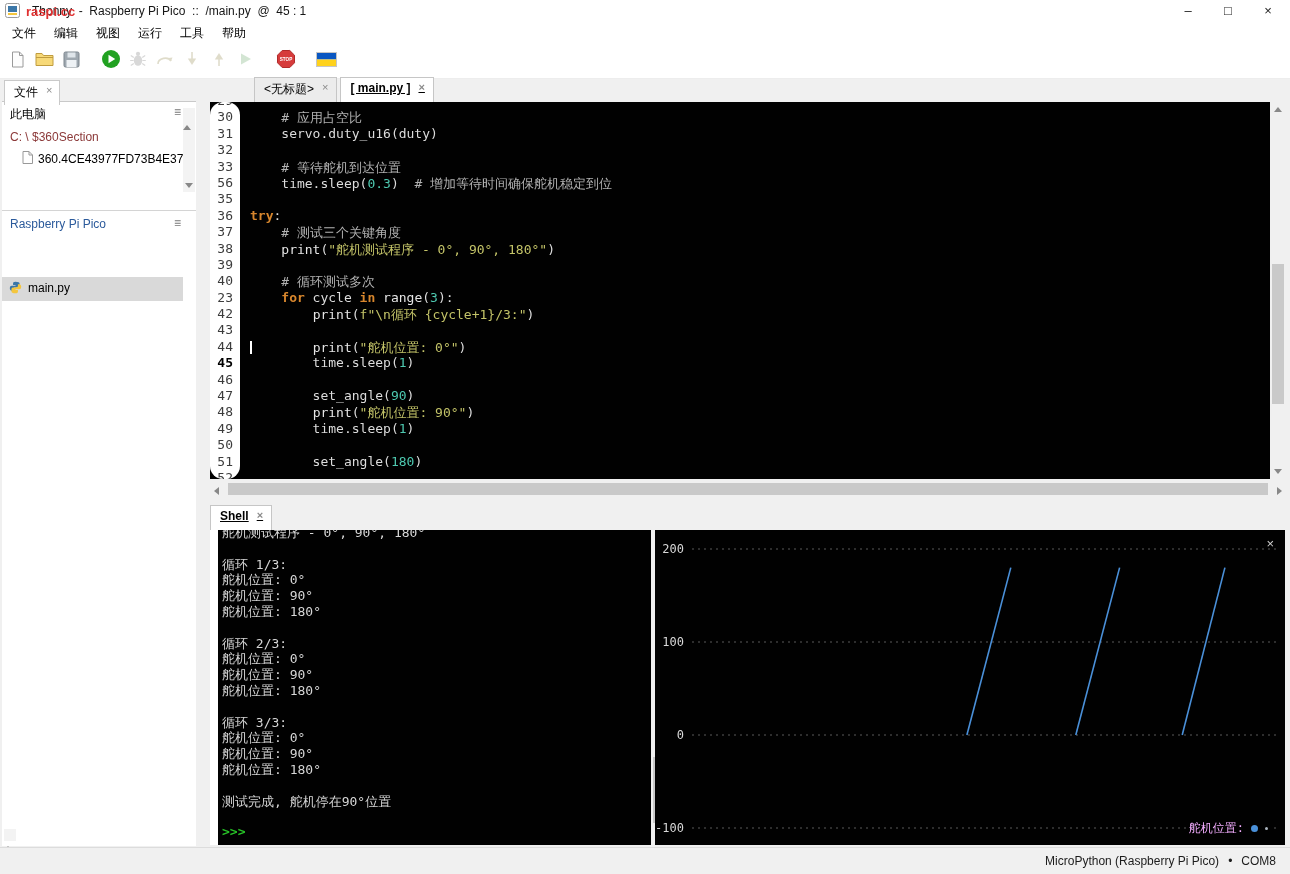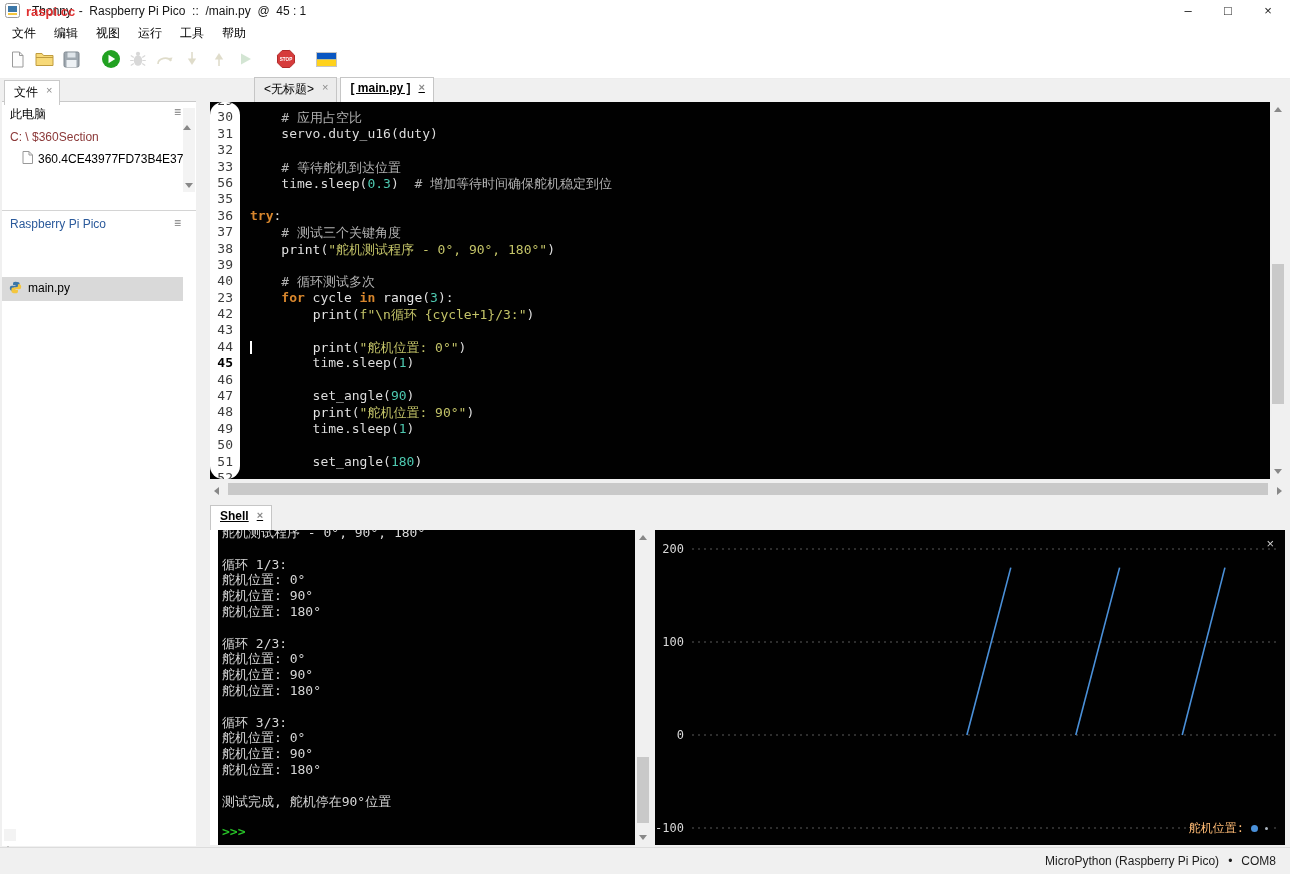--- a/index.html
+++ b/index.html
@@ -73,35 +73,35 @@
   .vscroll .tri.up{position:absolute;top:3px;left:4px;}
   .vscroll .tri.down{position:absolute;bottom:3px;left:4px;}
   .vthumb{position:absolute;left:2px;right:2px;top:43%;height:37%;background:#c9c9c9;}
   .hscroll{position:absolute;left:210px;top:481px;width:1076px;height:16px;background:#f0f0f0;}
   .hthumb{position:absolute;top:2px;bottom:2px;left:18px;right:18px;background:#c9c9c9;}
   .tri.left{border-top:4px solid transparent;border-bottom:4px solid transparent;border-right:5px solid #888;position:absolute;left:4px;top:4px;}
   .tri.right{border-top:4px solid transparent;border-bottom:4px solid transparent;border-left:5px solid #888;position:absolute;right:4px;top:4px;}
 
   
   .shell-tabbar{position:absolute;left:210px;top:508px;height:22px;display:flex;align-items:flex-end;}
-  .shell-panel{position:absolute;left:210px;top:530px;width:441px;height:315px;background:#010101;overflow:hidden;}
+  .shell-panel{position:absolute;left:210px;top:530px;width:441px;height:315px;background:#010101;overflow:hidden;padding-left:16px;}
   .shell-gutter{position:absolute;left:0;top:0;width:8px;height:100%;background:#ffffff;}
   .shell-content{position:absolute;left:12px;top:-6px;right:18px;bottom:0;}
   .sh-line{height:15.8px;line-height:15.8px;font:13px "DejaVu Sans Mono",monospace;color:#d6d6d6;white-space:pre;}
   .sh-line.prompt{color:#27c127;font-weight:bold;}
   .shell-scroll{position:absolute;right:0;top:0;width:16px;height:100%;background:#f0f0f0;}
   .shell-scroll .tri.up{position:absolute;top:3px;left:4px;}
   .shell-scroll .tri.down{position:absolute;bottom:3px;left:4px;}
   .sthumb{position:absolute;left:2px;right:2px;top:72%;height:21%;background:#c9c9c9;}
 
   
   .plotter{position:absolute;left:655px;top:530px;width:630px;height:315px;background:#010101;overflow:hidden;}
   .plot-close{position:absolute;right:11px;top:7px;color:#cfcfcf;font-size:13px;line-height:13px;z-index:3;}
   .plot-legend{position:absolute;right:14px;bottom:7px;display:flex;align-items:center;gap:7px;background:#010101;
-               padding:1px 3px;font:12px "DejaVu Sans Mono",monospace;color:#fdba74;z-index:3;}
+               padding:1px 3px;font:12px "DejaVu Sans Mono",monospace;color:#f0abfc;z-index:3;}
   .legend-dot{width:7px;height:7px;border-radius:50%;}
   .legend-dot2{width:3px;height:3px;border-radius:50%;background:#aab4be;}
 
   
   .statusbar{position:absolute;left:0;bottom:0;right:0;height:26px;background:#f0f0f0;border-top:1px solid #dcdcdc;
              display:flex;align-items:center;justify-content:flex-end;gap:9px;padding-right:14px;font-size:12px;color:#1c1c1c;}
 </style>
 </head>
 <body>
 

